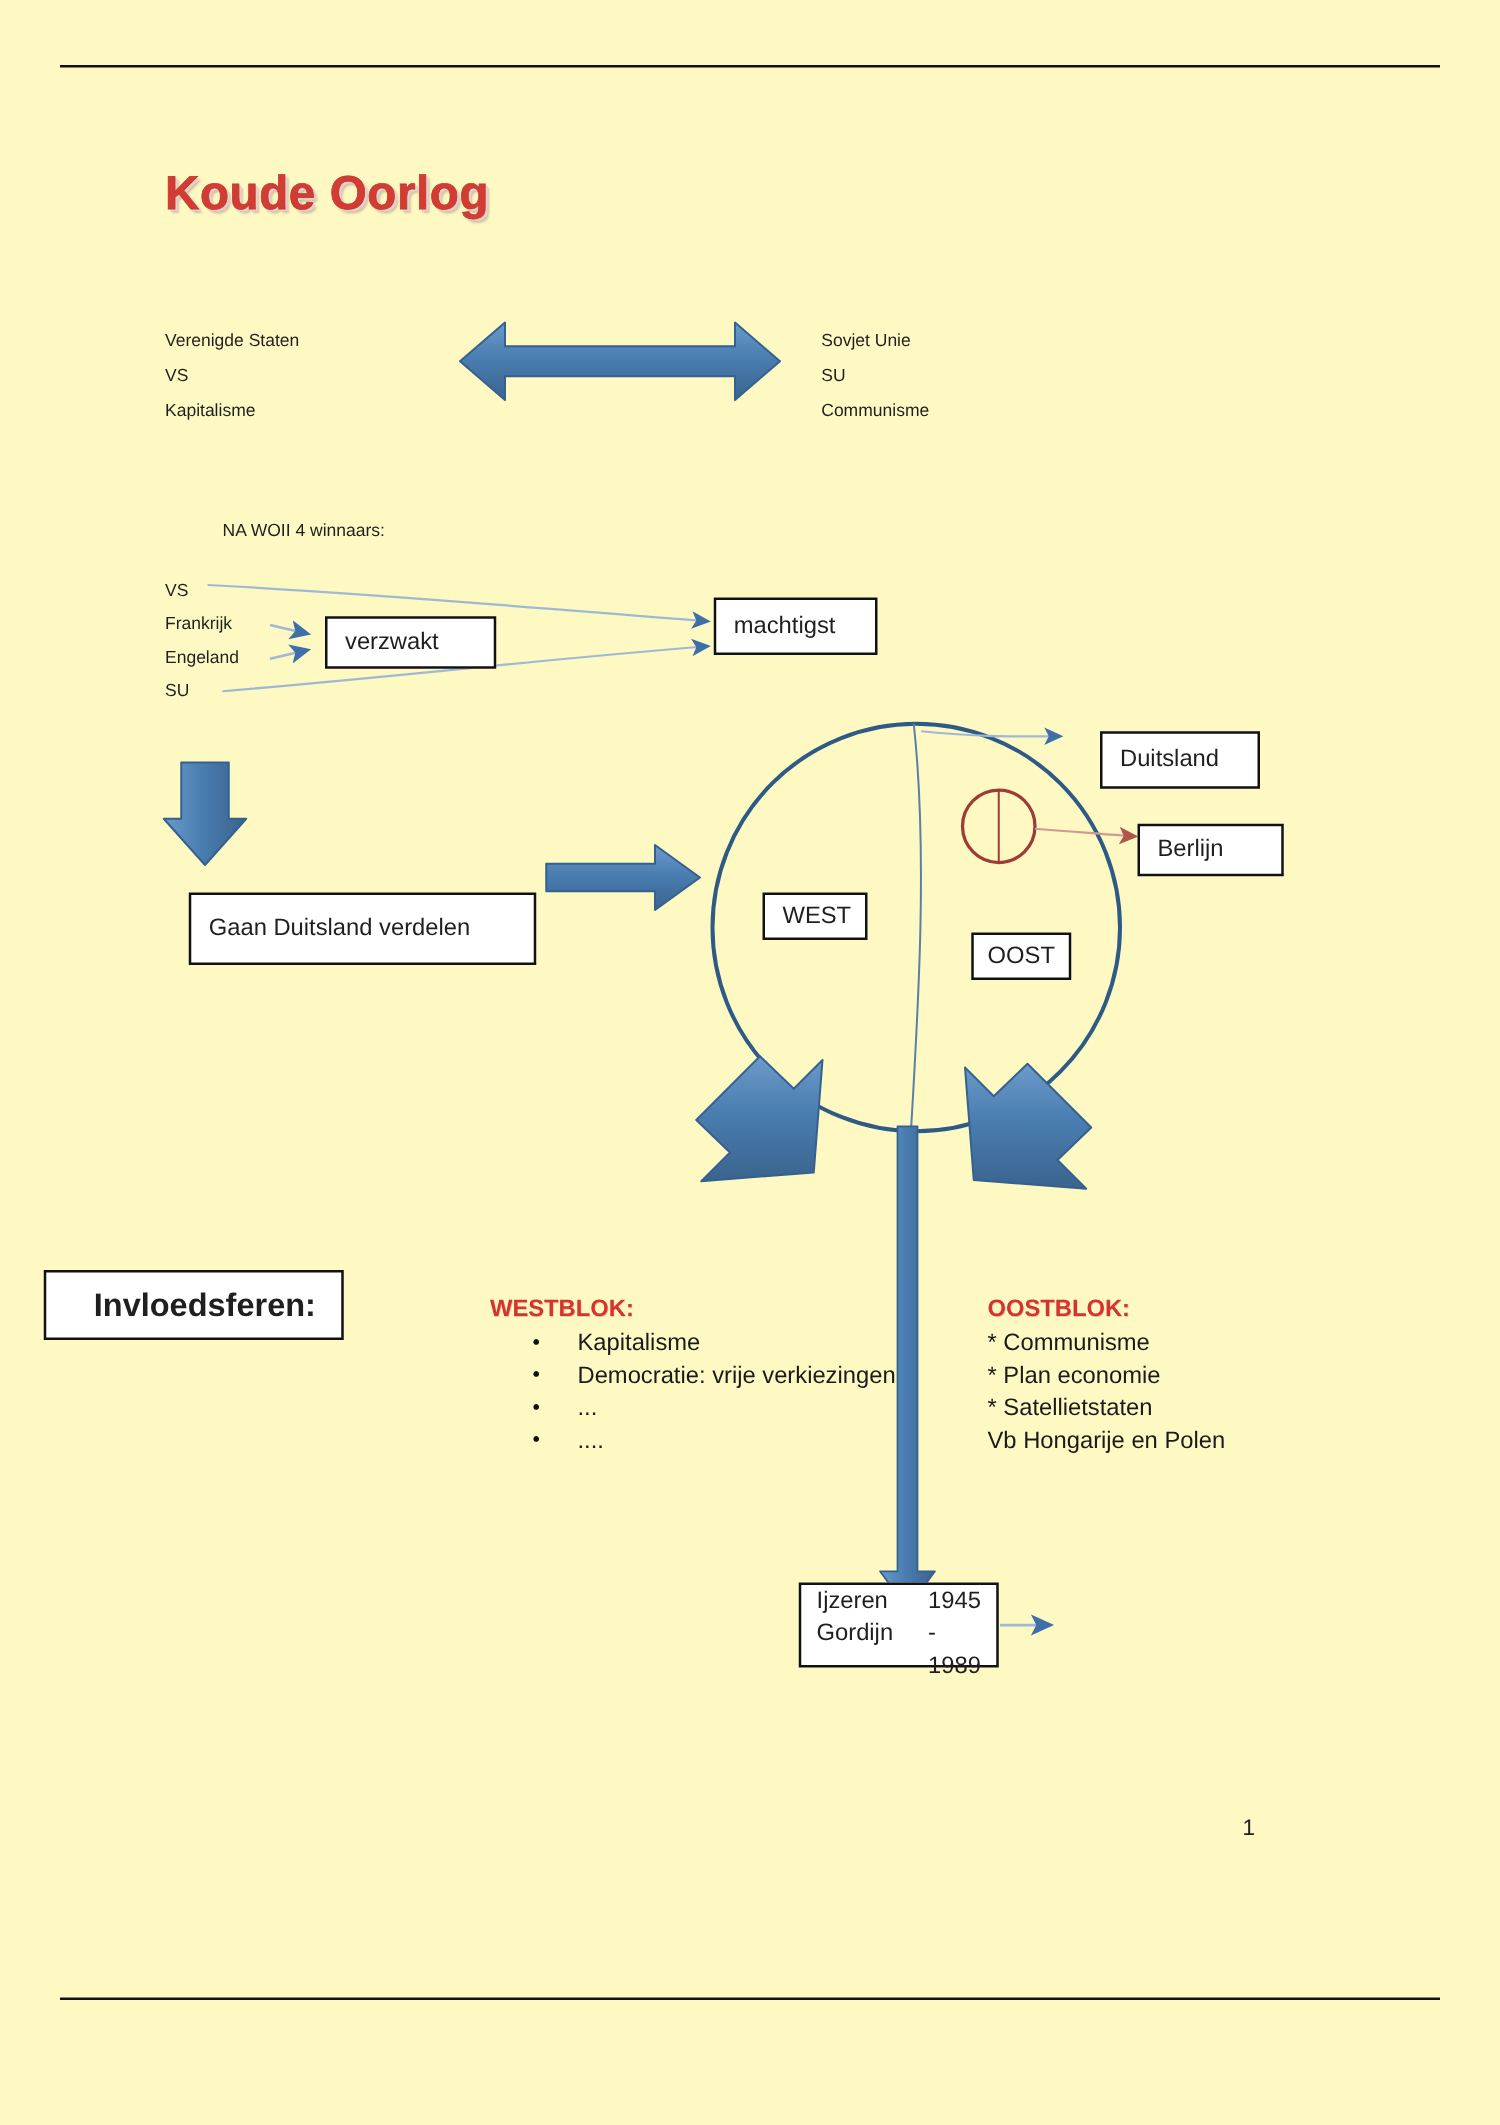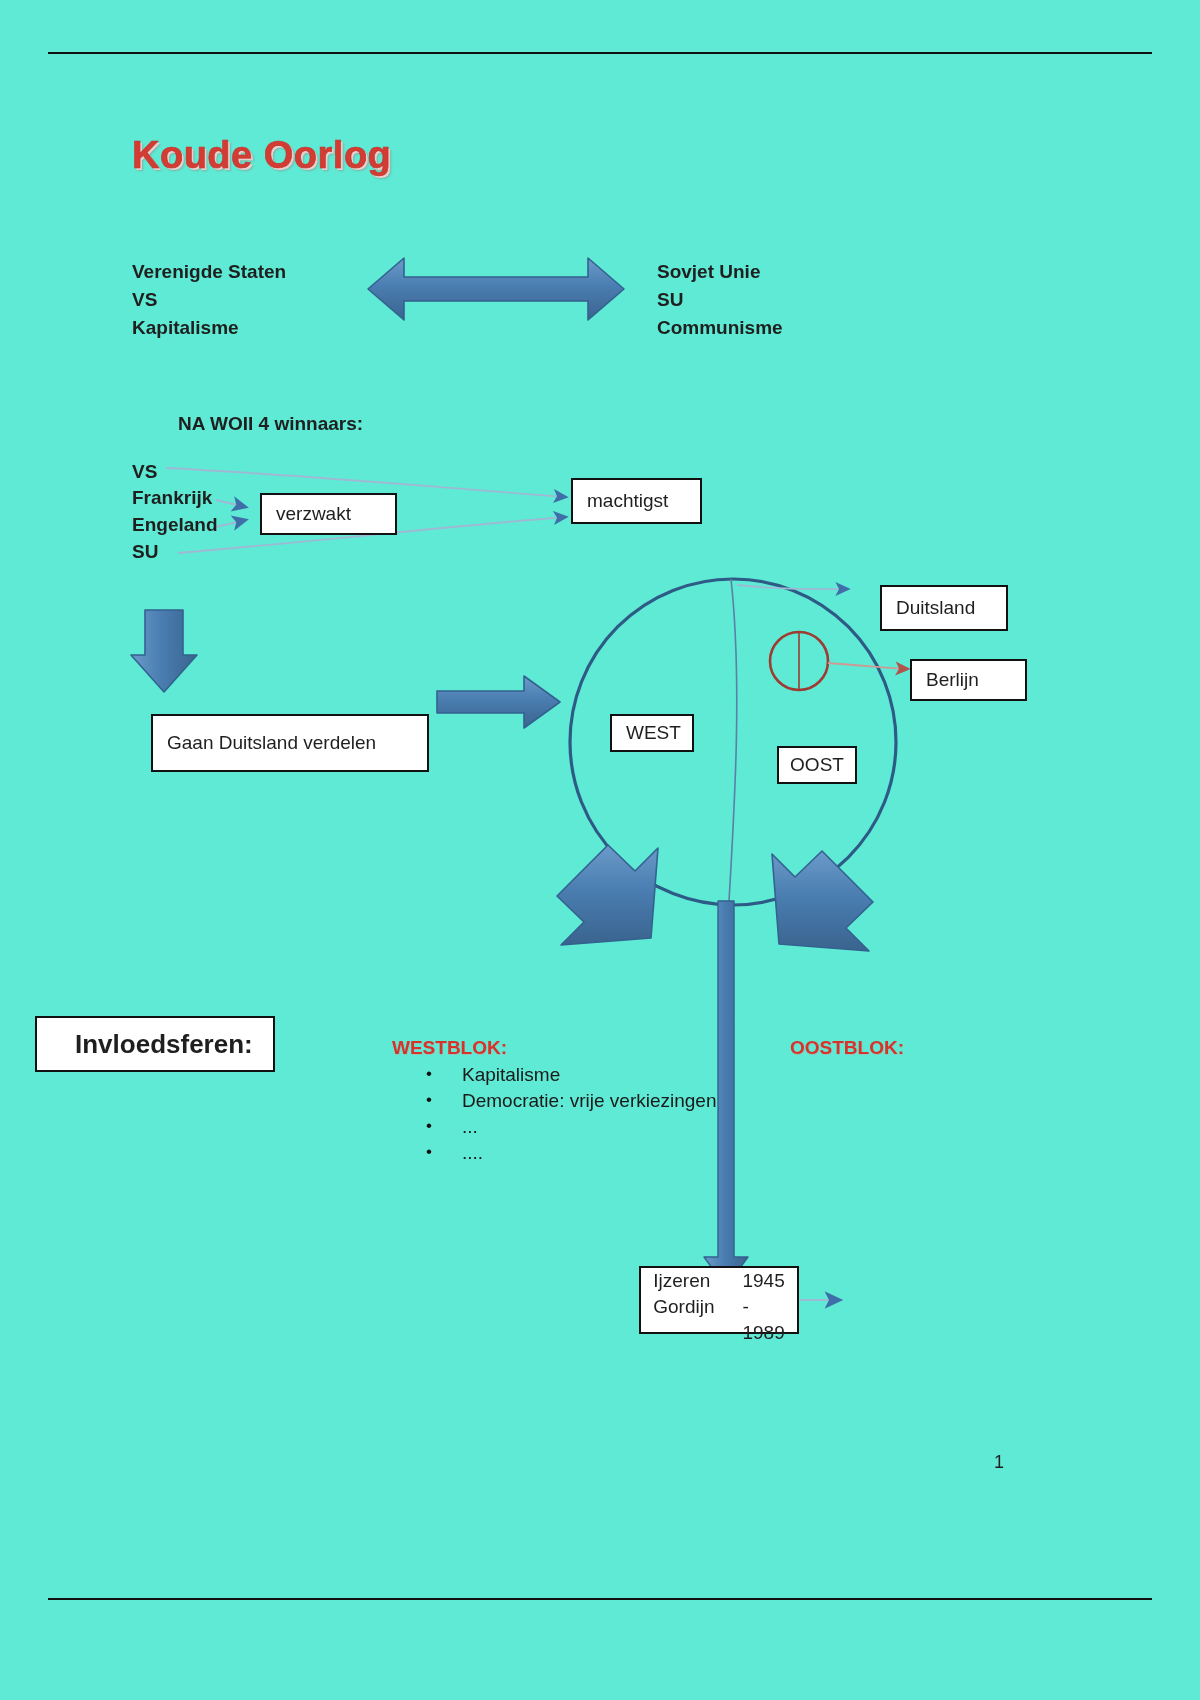--- a/index.html
+++ b/index.html
@@ -1,32 +1,32 @@
 <!DOCTYPE html>
 <html><head>
 <meta charset="utf-8">
 <style>
   html,body{margin:0;padding:0;background:#ffffff;}
   body{width:1200px;height:1700px;position:relative;overflow:hidden;
        font-family:"Liberation Sans","DejaVu Sans",sans-serif;color:#1a1a1a;}
 
-  .page{position:absolute;inset:0;background:#5eead4;}
+  .page{position:absolute;inset:0;background:#fef9c3;}
 
   .rule{position:absolute;left:48px;right:48px;height:0;border-top:2px solid #111;}
   .rule.top{top:52px;}
   .rule.bottom{top:1598px;}
 
   svg.layer{position:absolute;left:0;top:0;width:1200px;height:1700px;pointer-events:none;}
 
   .title{position:absolute;left:132px;top:134px;font-size:38px;font-weight:bold;
          color:#d33c33;letter-spacing:.5px;
          text-shadow:2px 2px 0 #e8cfcc, 3px 3px 2px rgba(150,120,120,.45);
          -webkit-text-stroke:0.6px #c0372f;}
 
-  .txt{position:absolute;font-size:19px;line-height:28px;color:#1f1f1f;white-space:pre;font-weight:bold;}
+  .txt{position:absolute;font-size:14px;line-height:28px;color:#1f1f1f;white-space:pre;}
 
   .box{position:absolute;border:2px solid #111;background:#fff;
        display:flex;align-items:center;box-sizing:border-box;}
   .box span{font-size:19px;color:#1f1f1f;padding:0 14px;}
   .box.big span{font-size:26px;font-weight:bold;padding:0 18px;}
 
   .blockhead{position:absolute;font-size:19px;font-weight:bold;color:#d6332b;
              text-shadow:0.5px 0.5px 0 rgba(200,160,160,.5);}
 
   ul.bul{position:absolute;margin:0;padding:0 0 0 34px;list-style:none;}
@@ -174,20 +174,26 @@
 
   <div class="blockhead" style="left:392px;top:1037px;">WESTBLOK:</div>
   <ul class="bul" style="left:392px;top:1062px;">
     <li>Kapitalisme</li>
     <li>Democratie: vrije verkiezingen</li>
     <li>...</li>
     <li>....</li>
   </ul>
 
   <div class="blockhead" style="left:790px;top:1037px;">OOSTBLOK:</div>
+  <div class="starlist" style="left:790px;top:1062px;">
+    <div>* Communisme</div>
+    <div>* Plan economie</div>
+    <div>* Satellietstaten</div>
+    <div>Vb Hongarije en Polen</div>
+  </div>
 
   <div class="box" style="left:639px;top:1266px;width:160px;height:68px;flex-direction:row;
                           align-items:flex-start;justify-content:center;">
     <span style="line-height:26px;">Ijzeren Gordijn</span>
     <span style="line-height:26px;">1945 - 1989</span>
   </div>
 
 
   <div class="pagenum">1</div>
 

